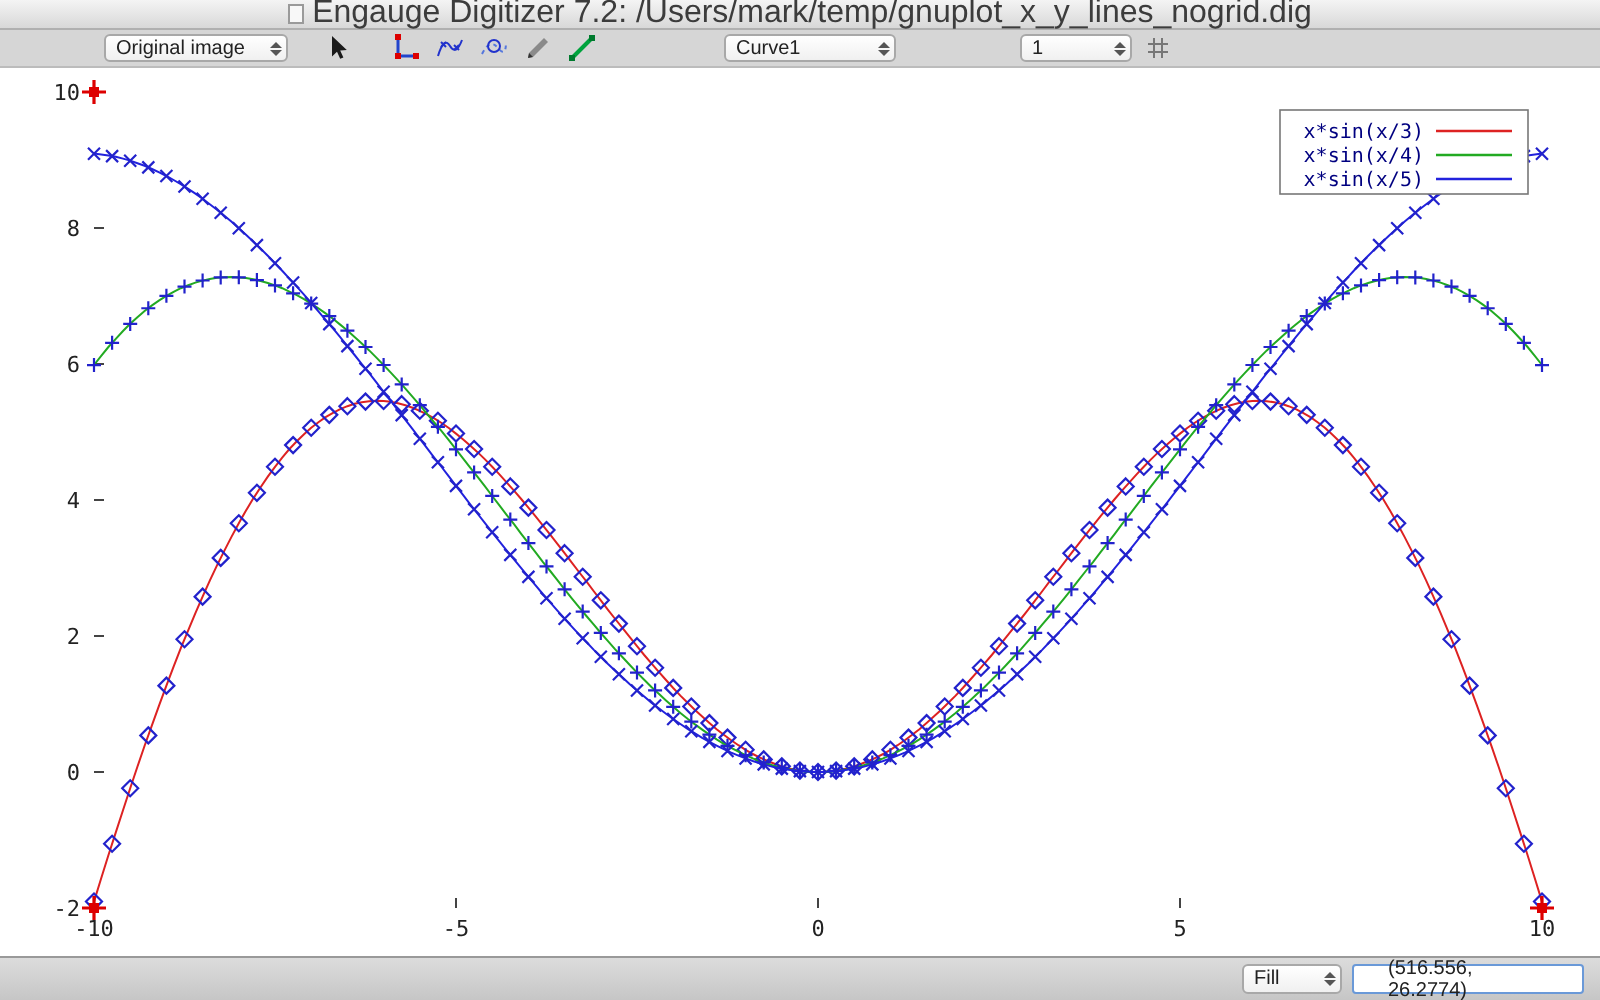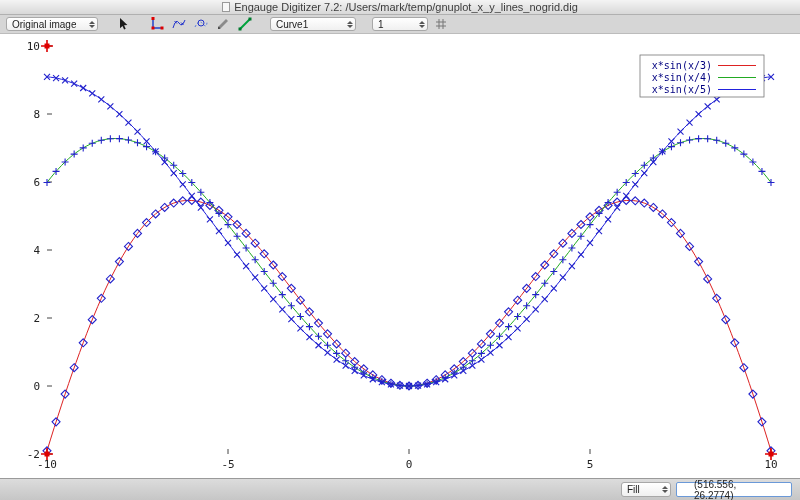--- a/index.html
+++ b/index.html
@@ -6,33 +6,33 @@
   *{box-sizing:border-box;}
   .window{
     width:800px;height:500px;display:flex;flex-direction:column;
     background:#d6d6d6;font-family:"Liberation Sans",sans-serif;
     overflow:hidden;user-select:none;
   }
   
   .titlebar{
     height:15px;flex:0 0 15px;display:flex;align-items:center;justify-content:center;
     background:linear-gradient(#f4f4f4,#d8d8d8);border-bottom:1px solid #b0b0b0;
-    font-size:11px;color:#3c3c3c;gap:4px;
+    font-size:16px;color:#3c3c3c;gap:4px;
   }
   .doc-icon{width:8px;height:10px;background:#f8f8f8;border:1px solid #9a9a9a;display:inline-block;}
   
   .toolbar{
     height:19px;flex:0 0 19px;display:flex;align-items:center;gap:4px;
     padding:1px 6px;background:#d6d6d6;border-bottom:1px solid #bcbcbc;
   }
   .combo{
     height:14px;display:inline-flex;align-items:center;
     background:linear-gradient(#ffffff,#f0f0f0);
     border:1px solid #a8a8a8;border-radius:3px;
-    font-size:10px;color:#222;padding:0 2px 0 5px;cursor:default;
+    font-size:10px;color:#222;padding:0 2px 0 5px;cursor:default;margin-left:46px;
   }
   .combo-label{white-space:nowrap;overflow:hidden;}
   .combo-arrows{margin-left:auto;padding-left:5px;display:flex;flex-direction:column;align-items:center;}
   .combo-arrows i{display:block;width:0;height:0;border-left:3px solid transparent;border-right:3px solid transparent;}
   .combo-arrows .au{border-bottom:3px solid #555;margin-bottom:1px;}
   .combo-arrows .ad{border-top:3px solid #555;}
   .w92{width:92px;} .w86{width:86px;} .w56{width:56px;}
   .w50{width:50px;align-items:center;} .w140{width:140px;}
   .tool-btn{
     width:18px;height:16px;display:flex;align-items:center;justify-content:center;

